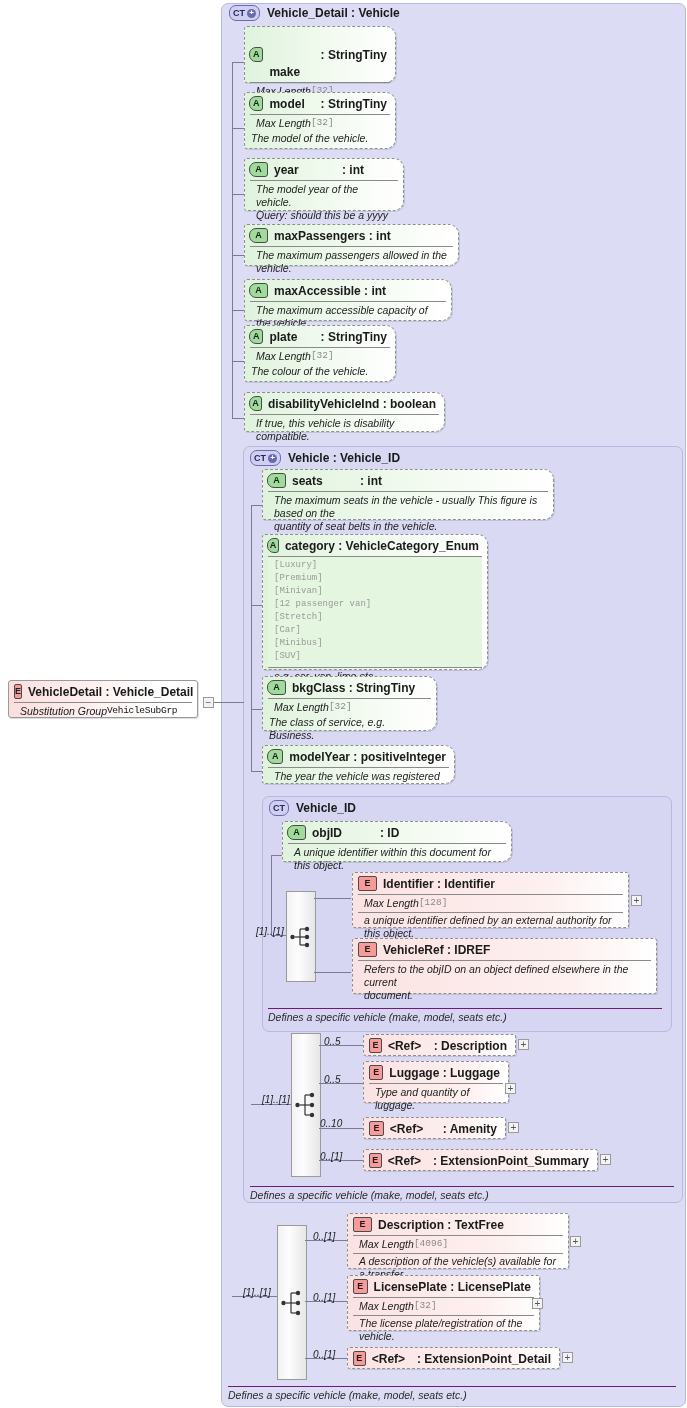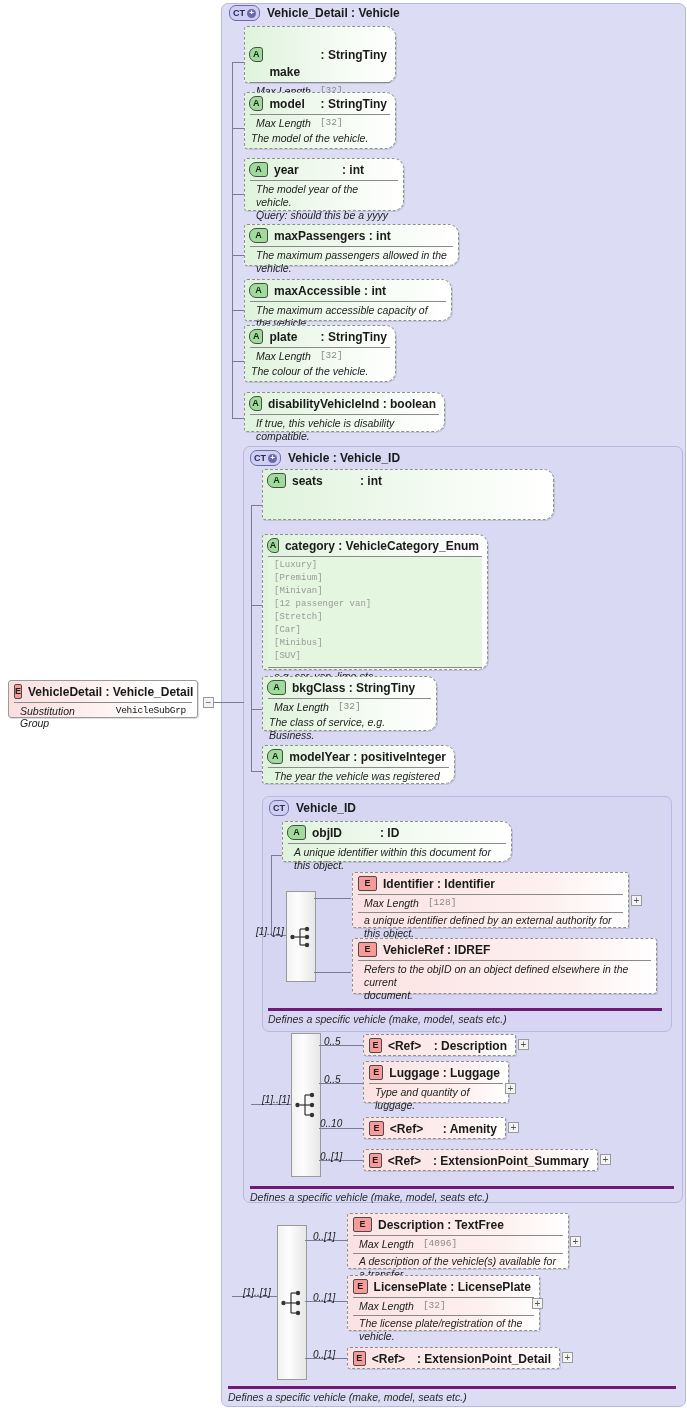--- a/index.html
+++ b/index.html
@@ -8,29 +8,29 @@
        font-size:11px;color:#1a1a1a;overflow:hidden;}
 
   .canvas{position:absolute;left:0;top:0;width:687px;height:1408px;}
 
   
   .panel{position:absolute;background:#dcdcf5;border:1px solid #b9b9e0;border-radius:7px;}
   .panel.p2{background:#d9d9f3;}
   .panel.p3{background:#d6d6f2;}
 
   .panel-foot{position:absolute;font-style:italic;font-size:10.5px;color:#2a2a2a;
-              border-top:3px solid #701a75;padding-top:2px;white-space:nowrap;}
+              border-top:1px solid #701a75;padding-top:2px;white-space:nowrap;}
 
   
   .node{position:absolute;box-sizing:border-box;}
   .node .hdr{display:flex;align-items:center;gap:6px;padding:3px 8px 3px 5px;
              font-weight:bold;font-size:12px;white-space:nowrap;}
   .node .body{padding:2px 6px 3px 6px;border-top:1px solid #8a8a8a;margin:0 5px;}
   .node .doc{font-style:italic;font-size:10.5px;line-height:1.25;color:#222;}
-  .node .facet{display:flex;gap:9px;font-size:10.5px;}
+  .node .facet{display:flex;font-size:10.5px;}
   .node .facet .fname{font-style:italic;}
   .node .facet .fval{color:#8a8a8a;font-family:"Liberation Mono","DejaVu Sans Mono",monospace;font-size:9.5px;}
 
   
   .attr{background:linear-gradient(to right,#dff3dc,#f4fbf2 60%,#ffffff);
         border:1px dashed #8f8f8f;border-radius:3px 10px 10px 3px;
         box-shadow:1px 1px 0 rgba(120,120,140,.25);}
   .attr .hdr{padding-left:4px;}
   .badge-a{display:inline-block;width:17px;height:13px;line-height:12px;text-align:center;
            font-size:9px;font-weight:bold;color:#1d1d1d;background:#9fdc9c;
@@ -216,20 +216,24 @@
     <span>Vehicle  : Vehicle_ID</span>
   </div>
   <div class="ln lnv" style="left:251px;top:505px;width:1px;height:266px;"></div>
 
   <div class="ln lnh" style="left:251px;top:505px;width:13px;"></div>
   <div class="node attr" style="left:262px;top:469px;width:292px;height:51px;">
     <div class="hdr">
       <span class="badge-a">A</span>
       <span style="width:62px;">seats</span>
       <span>: int</span>
+    </div>
+    <div class="body">
+      <div class="doc" style="white-space:pre-line;">The maximum seats in the vehicle - usually This figure is based on the
+quantity of seat belts in the vehicle.</div>
     </div>
   </div>
 
   <div class="ln lnh" style="left:251px;top:605px;width:13px;"></div>
   <div class="node attr" style="left:262px;top:534px;width:226px;height:136px;">
     <div class="hdr">
       <span class="badge-a">A</span>
       <span>category : VehicleCategory_Enum</span>
     </div>
     <div class="body enum" style="padding-bottom:4px;">

